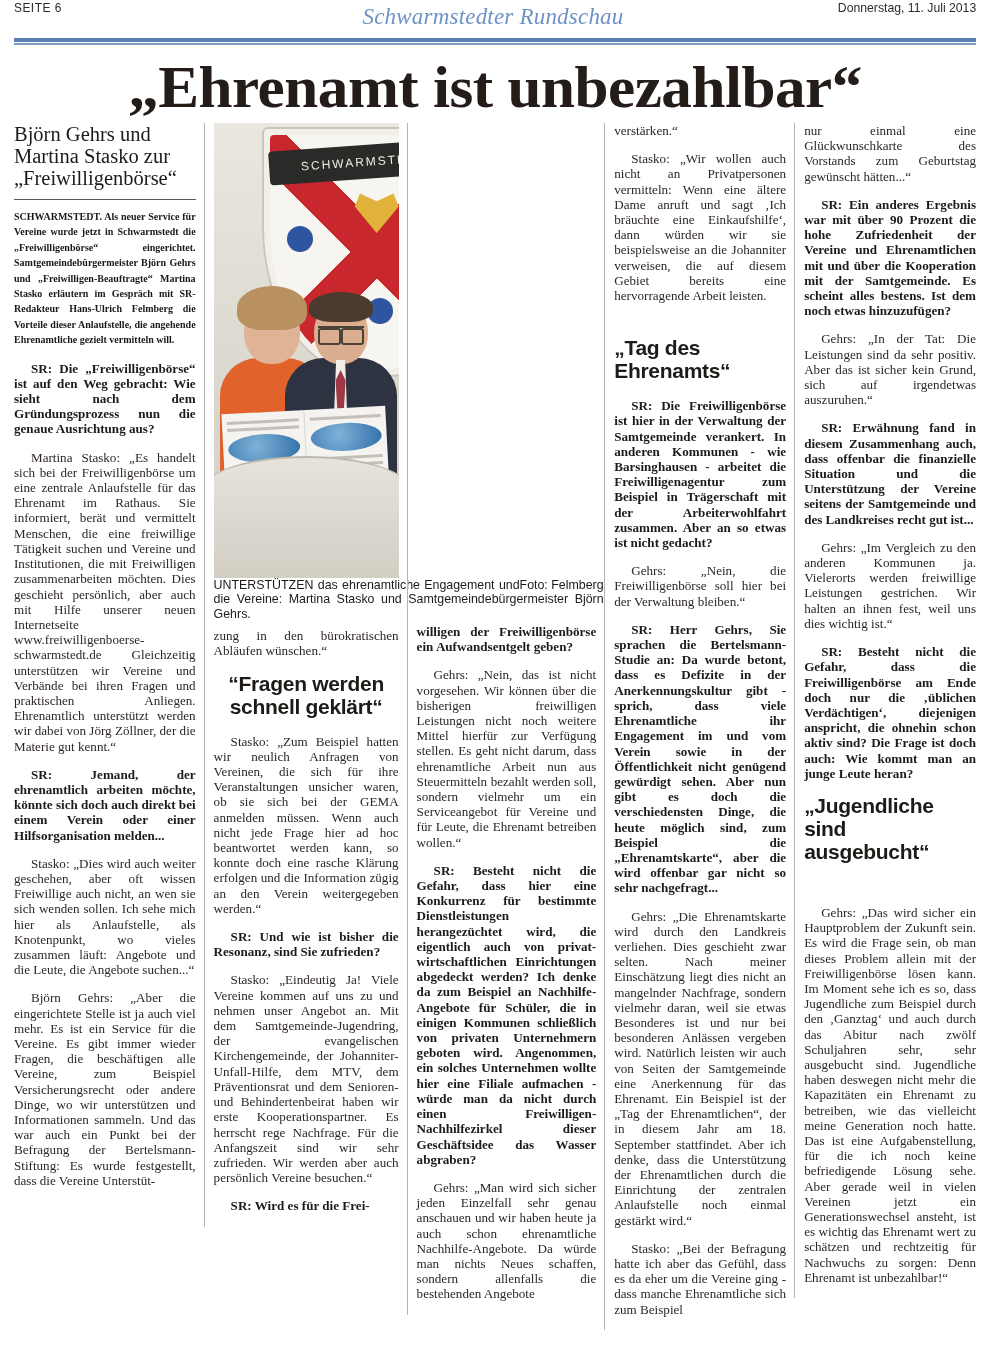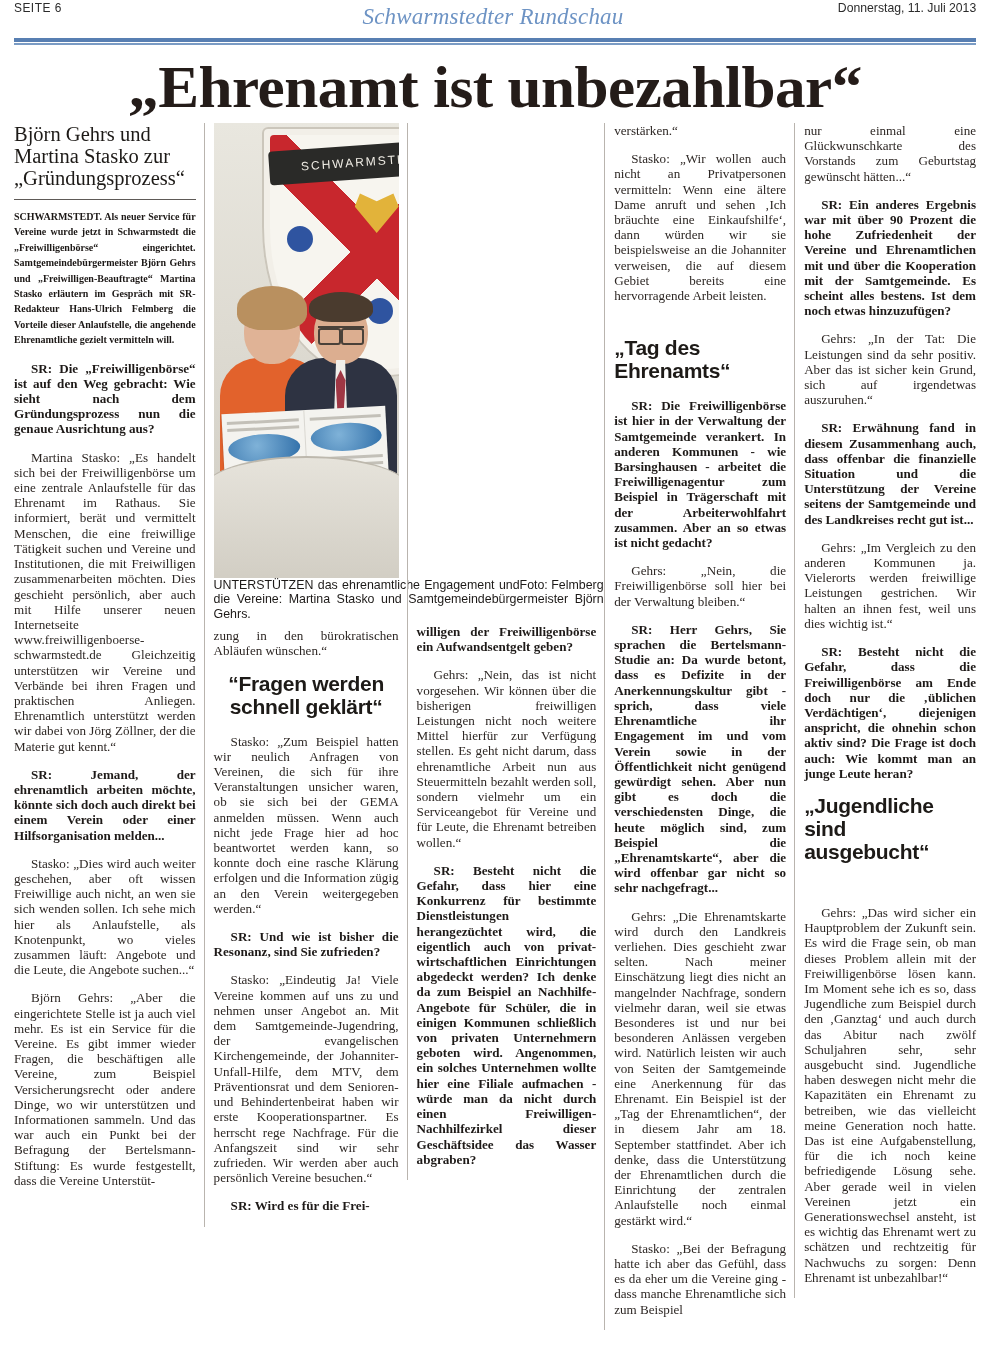--- a/index.html
+++ b/index.html
@@ -346,21 +346,21 @@
     <div class="masthead-date">Donnerstag, 11. Juli 2013</div>
   </div>
   <div class="rule-blue"></div>
   <div class="rule-blue thin"></div>
 
   <h1 class="headline">„Ehrenamt ist unbezahlbar“</h1>
 
   <div class="columns">
 
     <div class="col">
-      <div class="kicker">Björn Gehrs und Martina Stasko zur „Gründungsprozess“</div>
+      <div class="kicker">Björn Gehrs und Martina Stasko zur „Freiwilligenbörse“</div>
       <hr class="kicker-rule">
       <div class="lead">SCHWARMSTEDT. Als neuer Service für Vereine wurde jetzt in Schwarmstedt die „Freiwilligenbörse“ eingerichtet. Samtgemeindebürgermeister Björn Gehrs und „Freiwilligen-Beauftragte“ Martina Stasko erläutern im Gespräch mit SR-Redakteur Hans-Ulrich Felmberg die Vorteile dieser Anlaufstelle, die angehende Ehrenamtliche gezielt vermitteln will.</div>
       <p class="body q">SR: Die „Freiwilligenbörse“ ist auf den Weg gebracht: Wie sieht nach dem Gründungsprozess nun die genaue Ausrichtung aus?</p>
       <p class="body">Martina Stasko: „Es handelt sich bei der Freiwilligenbörse um eine zentrale Anlaufstelle für das Ehrenamt im Rathaus. Sie informiert, berät und vermittelt Menschen, die eine freiwillige Tätigkeit suchen und Vereine und Institutionen, die mit Freiwilligen zusammenarbeiten möchten. Dies geschieht persönlich, aber auch mit Hilfe unserer neuen Internetseite www.freiwilligenboerse-schwarmstedt.de Gleichzeitig unterstützen wir Vereine und Verbände bei ihren Fragen und praktischen Anliegen. Ehrenamtlich unterstützt werden wir dabei von Jörg Zöllner, der die Materie gut kennt.“</p>
       <p class="body q">SR: Jemand, der ehrenamtlich arbeiten möchte, könnte sich doch auch direkt bei einem Verein oder einer Hilfsorganisation melden...</p>
       <p class="body">Stasko: „Dies wird auch weiter geschehen, aber oft wissen Freiwillige auch nicht, an wen sie sich wenden sollen. Ich sehe mich hier als Anlaufstelle, als Knotenpunkt, wo vieles zusammen läuft: Angebote und die Leute, die Angebote suchen...“</p>
       <p class="body">Björn Gehrs: „Aber die eingerichtete Stelle ist ja auch viel mehr. Es ist ein Service für die Vereine. Es gibt immer wieder Fragen, die beschäftigen alle Vereine, zum Beispiel Versicherungsrecht oder andere Dinge, wo wir unterstützen und Informationen sammeln. Und das war auch ein Punkt bei der Befragung der Bertelsmann-Stiftung: Es wurde festgestellt, dass die Vereine Unterstüt-</p>
     </div>
 
     <div class="col wide2">
@@ -420,25 +420,26 @@
       <p class="body">Stasko: „Eindeutig Ja! Viele Vereine kommen auf uns zu und nehmen unser Angebot an. Mit dem Samtgemeinde-Jugendring, der evangelischen Kirchengemeinde, der Johanniter-Unfall-Hilfe, dem MTV, dem Präventionsrat und dem Senioren- und Behindertenbeirat haben wir erste Kooperationspartner. Es herrscht rege Nachfrage. Für die Anfangszeit sind wir sehr zufrieden. Wir werden aber auch persönlich Vereine besuchen.“</p>
       <p class="body q">SR: Wird es für die Frei-</p>
     </div>
 
     <div class="col wide2">
       <div class="spacer-lg"></div>
       <div style="height:455px"></div>
       <p class="body noindent q">willigen der Freiwilligenbörse ein Aufwandsentgelt geben?</p>
       <p class="body">Gehrs: „Nein, das ist nicht vorgesehen. Wir können über die bisherigen freiwilligen Leistungen nicht noch weitere Mittel hierfür zur Verfügung stellen. Es geht nicht darum, dass ehrenamtliche Arbeit nun aus Steuermitteln bezahlt werden soll, sondern vielmehr um ein Serviceangebot für Vereine und für Leute, die Ehrenamt betreiben wollen.“</p>
       <p class="body q">SR: Besteht nicht die Gefahr, dass hier eine Konkurrenz für bestimmte Dienstleistungen herangezüchtet wird, die eigentlich auch von privat-wirtschaftlichen Einrichtungen abgedeckt werden? Ich denke da zum Beispiel an Nachhilfe-Angebote für Schüler, die in einigen Kommunen schließlich von privaten Unternehmern geboten wird. Angenommen, ein solches Unternehmen wollte hier eine Filiale aufmachen - würde man da nicht durch einen Freiwilligen-Nachhilfezirkel dieser Geschäftsidee das Wasser abgraben?</p>
+      <p class="body">Gehrs: „Man wird sich sicher jeden Einzelfall sehr genau anschauen und wir haben heute ja auch schon ehrenamtliche Nachhilfe-Angebote. Da würde man nichts Neues schaffen, sondern allenfalls die bestehenden Angebote</p>
     </div>
 
     <div class="col">
       <p class="body noindent">verstärken.“</p>
-      <p class="body">Stasko: „Wir wollen auch nicht an Privatpersonen vermitteln: Wenn eine ältere Dame anruft und sehen ‚Ich bräuchte eine Einkaufshilfe‘, dann würden wir sie beispielsweise an die Johanniter verweisen, die auf diesem Gebiet bereits eine hervorragende Arbeit leisten.</p>
+      <p class="body">Stasko: „Wir wollen auch nicht an Privatpersonen vermitteln: Wenn eine ältere Dame anruft und sagt ‚Ich bräuchte eine Einkaufshilfe‘, dann würden wir sie beispielsweise an die Johanniter verweisen, die auf diesem Gebiet bereits eine hervorragende Arbeit leisten.</p>
       <div class="spacer-sm"></div>
       <div class="subhead left">„Tag des Ehrenamts“</div>
       <p class="body q">SR: Die Freiwilligenbörse ist hier in der Verwaltung der Samtgemeinde verankert. In anderen Kommunen - wie Barsinghausen - arbeitet die Freiwilligenagentur zum Beispiel in Trägerschaft mit der Arbeiterwohlfahrt zusammen. Aber an so etwas ist nicht gedacht?</p>
       <p class="body">Gehrs: „Nein, die Freiwilligenbörse soll hier bei der Verwaltung bleiben.“</p>
       <p class="body q">SR: Herr Gehrs, Sie sprachen die Bertelsmann-Studie an: Da wurde betont, dass es Defizite in der Anerkennungskultur gibt - sprich, dass viele Ehrenamtliche ihr Engagement im und vom Verein sowie in der Öffentlichkeit nicht genügend gewürdigt sehen. Aber nun gibt es doch die verschiedensten Dinge, die heute möglich sind, zum Beispiel die „Ehrenamtskarte“, aber die wird offenbar gar nicht so sehr nachgefragt...</p>
       <p class="body">Gehrs: „Die Ehrenamtskarte wird durch den Landkreis verliehen. Dies geschieht zwar selten. Nach meiner Einschätzung liegt dies nicht an mangelnder Nachfrage, sondern vielmehr daran, weil sie etwas Besonderes ist und nur bei besonderen Anlässen vergeben wird. Natürlich leisten wir auch von Seiten der Samtgemeinde eine Anerkennung für das Ehrenamt. Ein Beispiel ist der „Tag der Ehrenamtlichen“, der in diesem Jahr am 18. September stattfindet. Aber ich denke, dass die Unterstützung der Ehrenamtlichen durch die Einrichtung der zentralen Anlaufstelle noch einmal gestärkt wird.“</p>
       <p class="body">Stasko: „Bei der Befragung hatte ich aber das Gefühl, dass es da eher um die Vereine ging - dass manche Ehrenamtliche sich zum Beispiel</p>
     </div>
 
     <div class="col">

